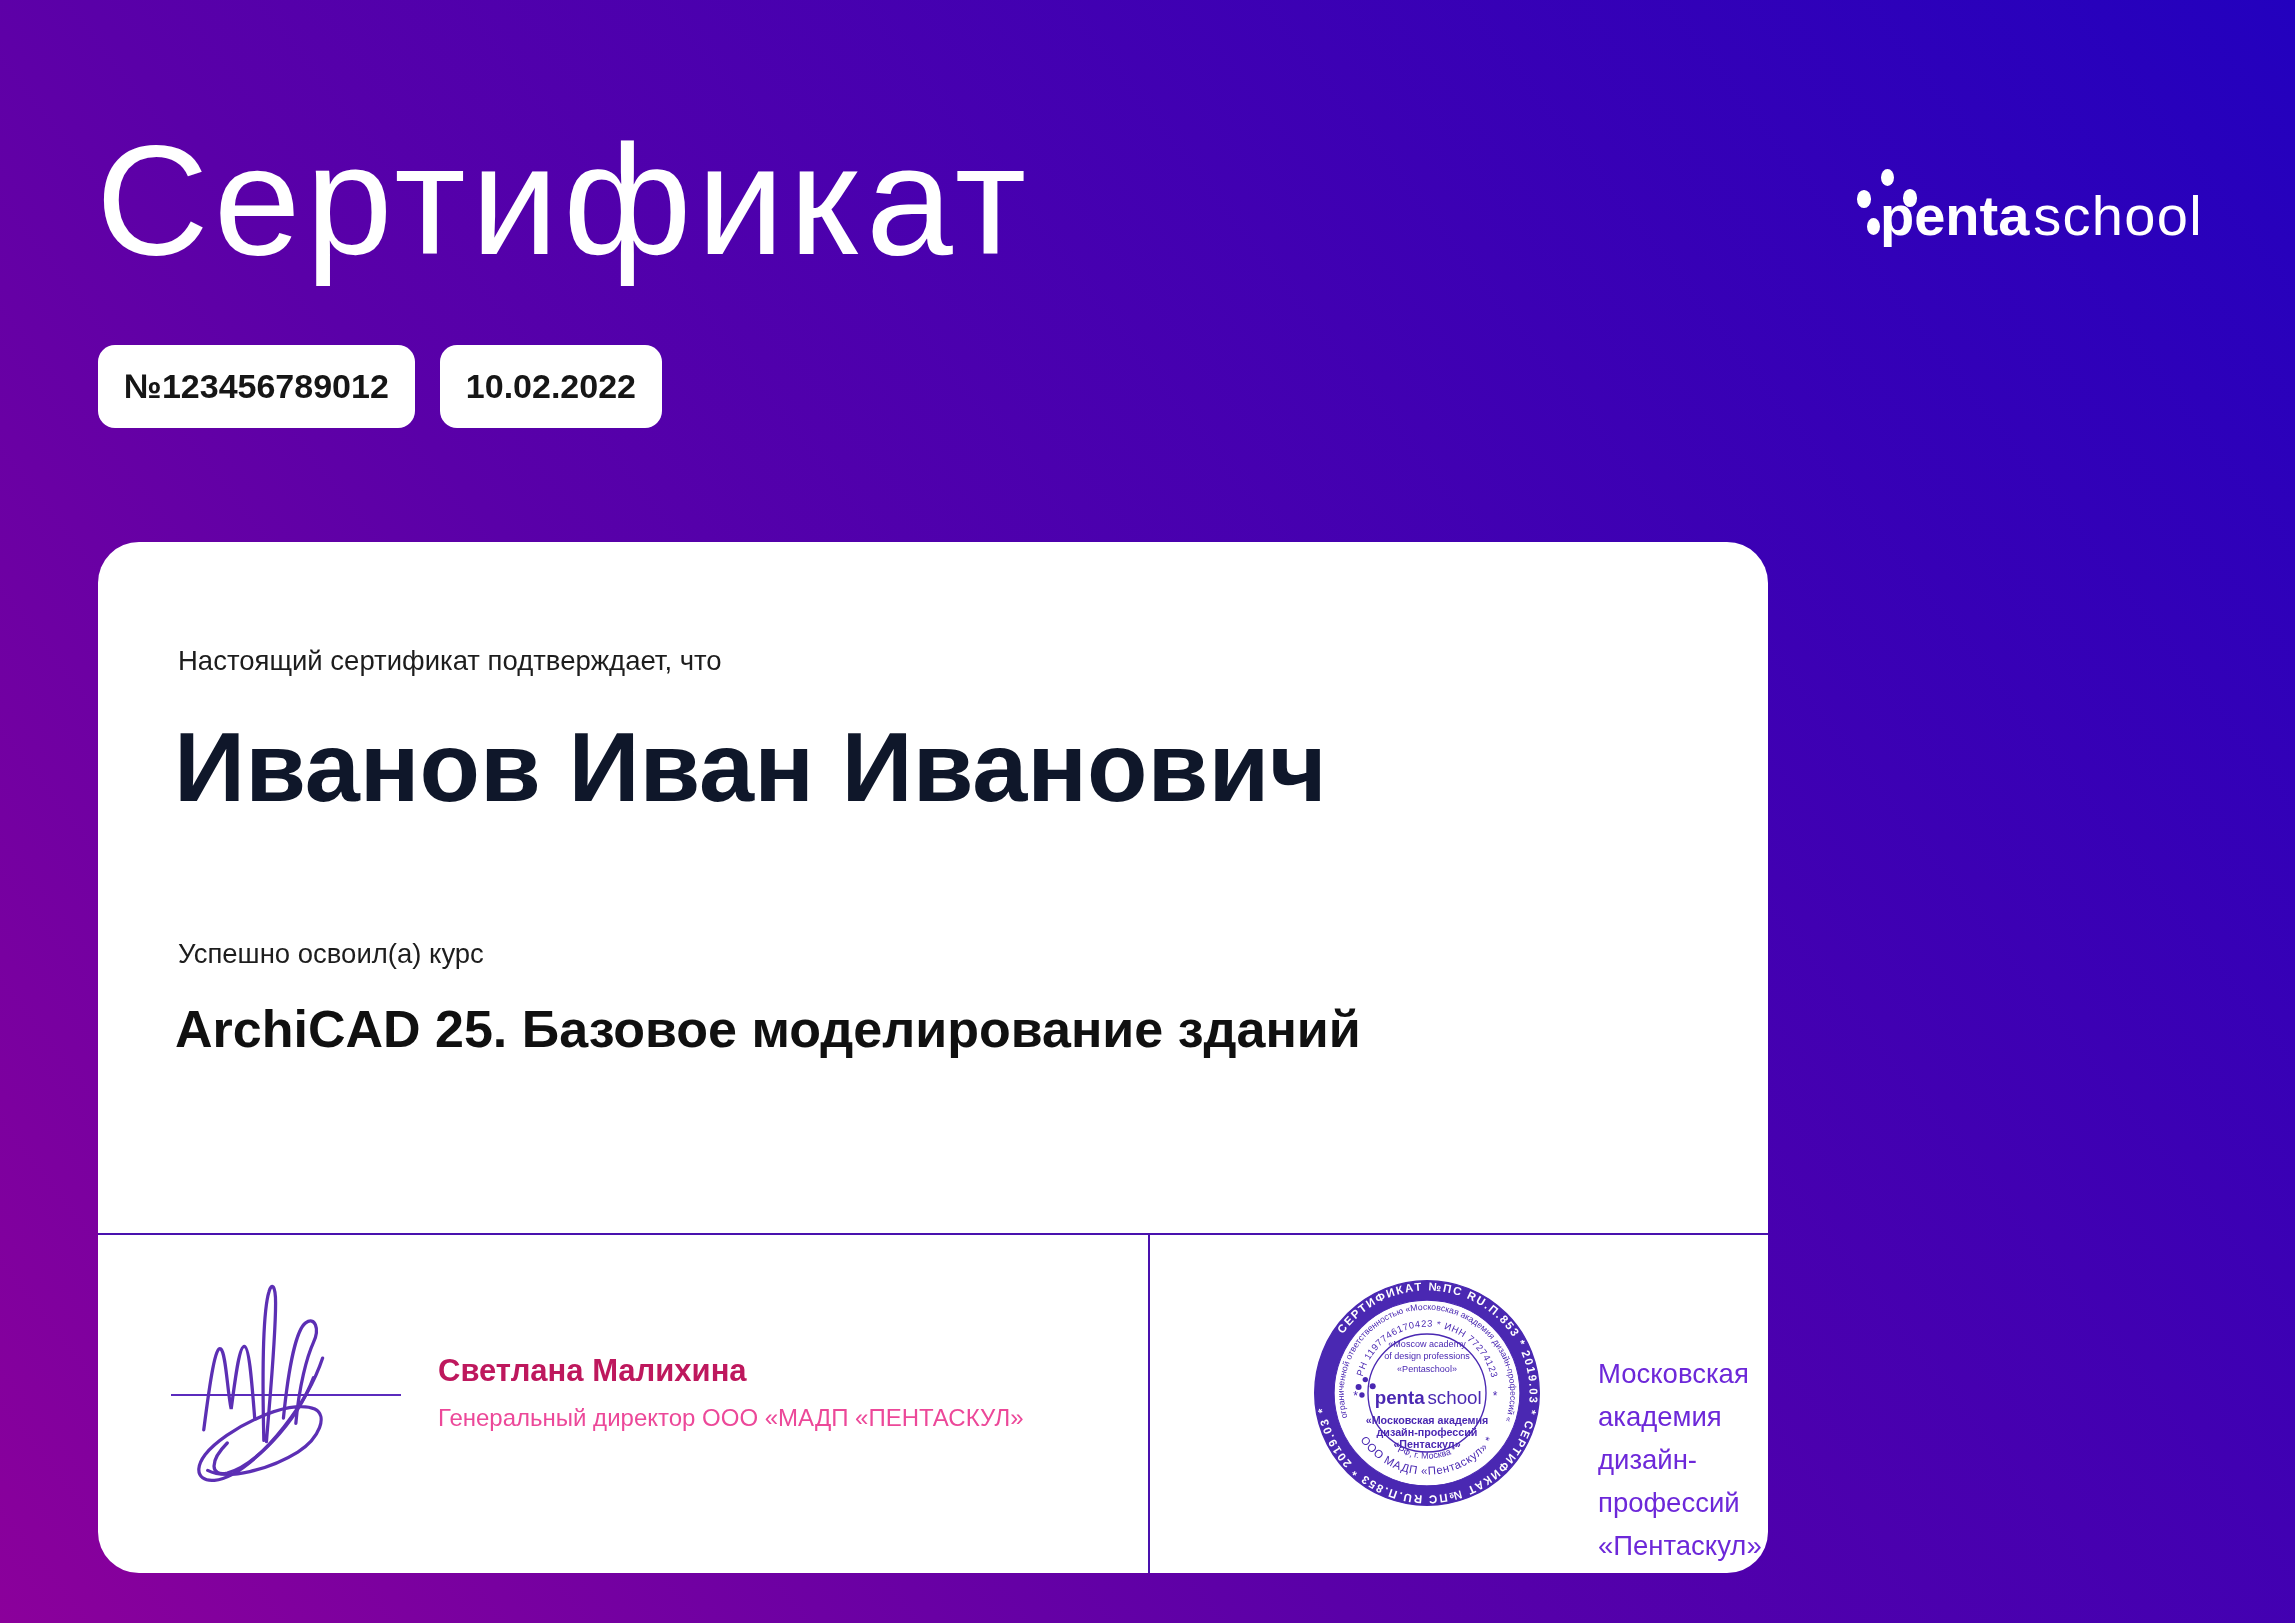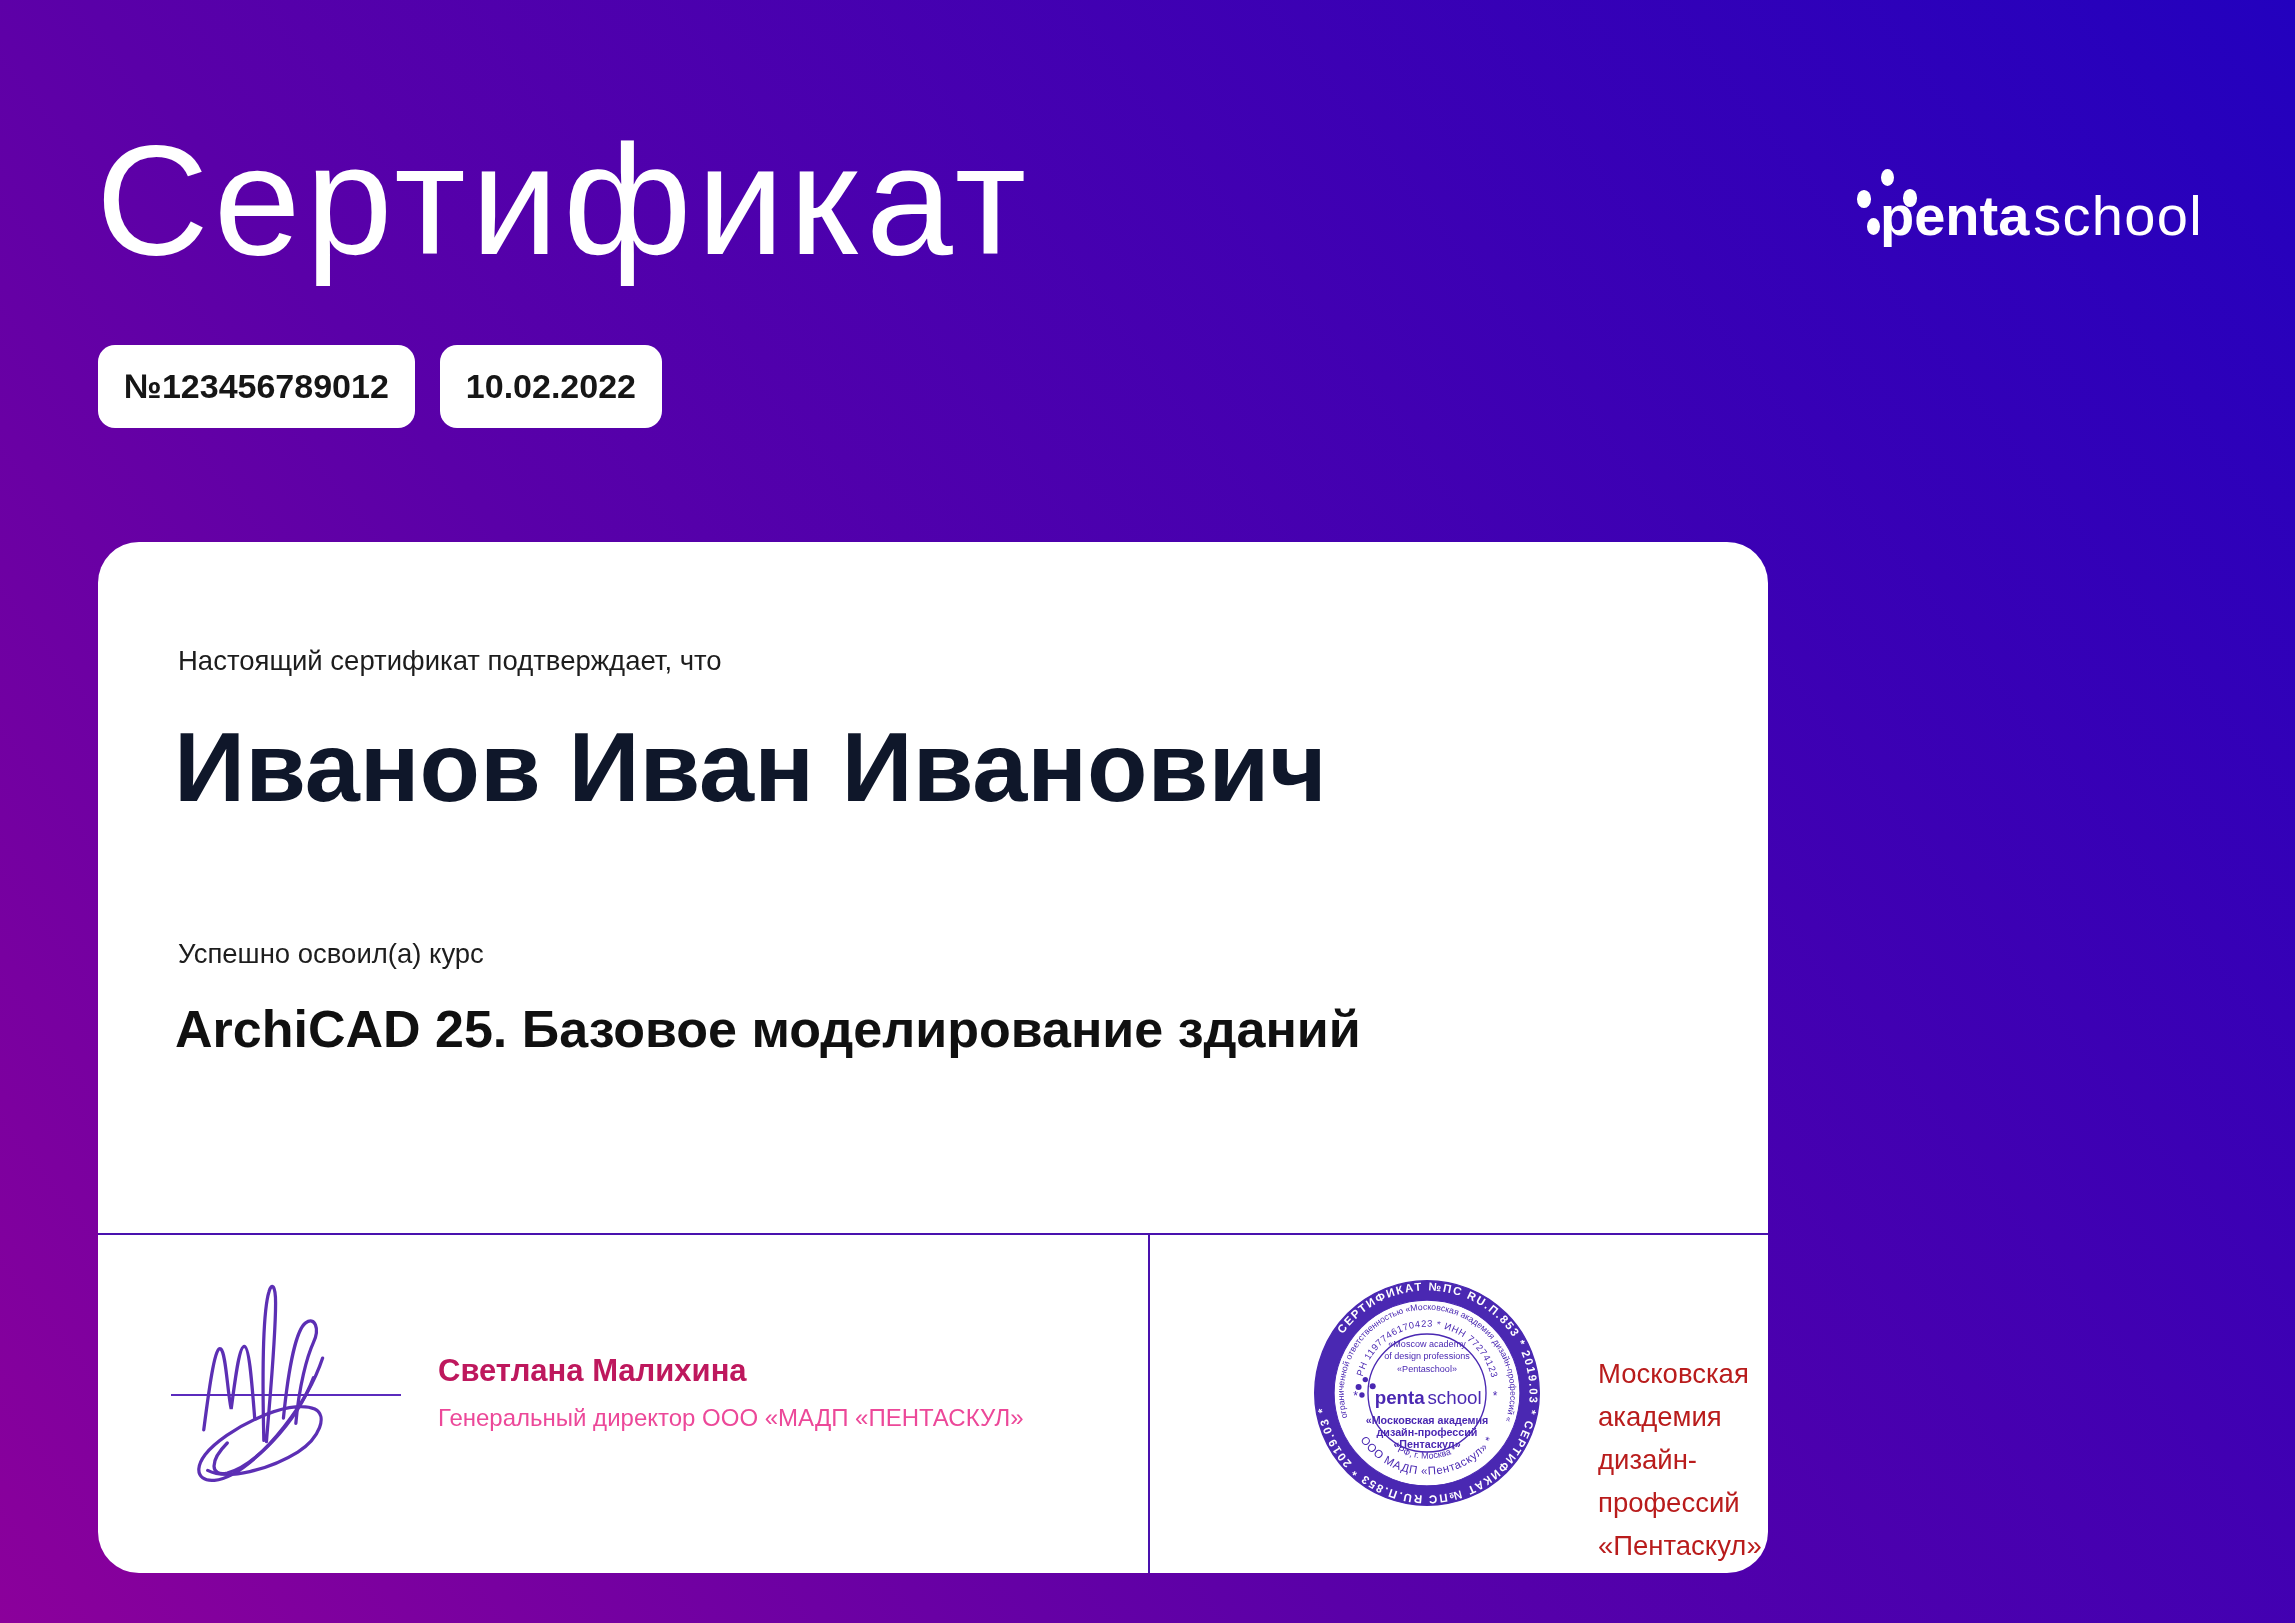--- a/index.html
+++ b/index.html
@@ -34,21 +34,21 @@
   .recipient{position:absolute;left:76px;top:175px;font-size:99px;font-weight:800;color:#0f172a;line-height:1;white-space:nowrap;}
   .course-intro{position:absolute;left:80px;top:396px;font-size:27.5px;color:#1d1d1d;}
   .course{position:absolute;left:77px;top:457px;font-size:52px;font-weight:800;color:#101010;white-space:nowrap;}
   .divider-h{position:absolute;left:0;top:691px;width:100%;height:2px;background:#4911ae;}
   .divider-v{position:absolute;left:1050px;top:691px;width:2px;height:340px;background:#4911ae;}
   .sig-line{position:absolute;left:73px;top:852px;width:230px;height:2px;background:#5b2bbd;z-index:1;}
   .sig-svg{position:absolute;left:69px;top:739px;z-index:2;}
   .sig-name{position:absolute;left:340px;top:811px;font-size:31px;font-weight:700;color:#be185d;}
   .sig-role{position:absolute;left:340px;top:862px;font-size:24px;color:#ec4899;white-space:nowrap;}
   .stamp{position:absolute;left:1215px;top:737px;}
-  .org{position:absolute;left:1500px;top:810px;font-size:27.5px;line-height:43px;color:#b91c1c;}
+  .org{position:absolute;left:1500px;top:810px;font-size:27.5px;line-height:43px;color:#6d28d9;}
 </style>
 </head>
 <body>
 
 <div class="stage">
 
   <div class="title">Сертификат</div>
 
   <div class="badge-row">
     <div class="badge">№123456789012</div>

